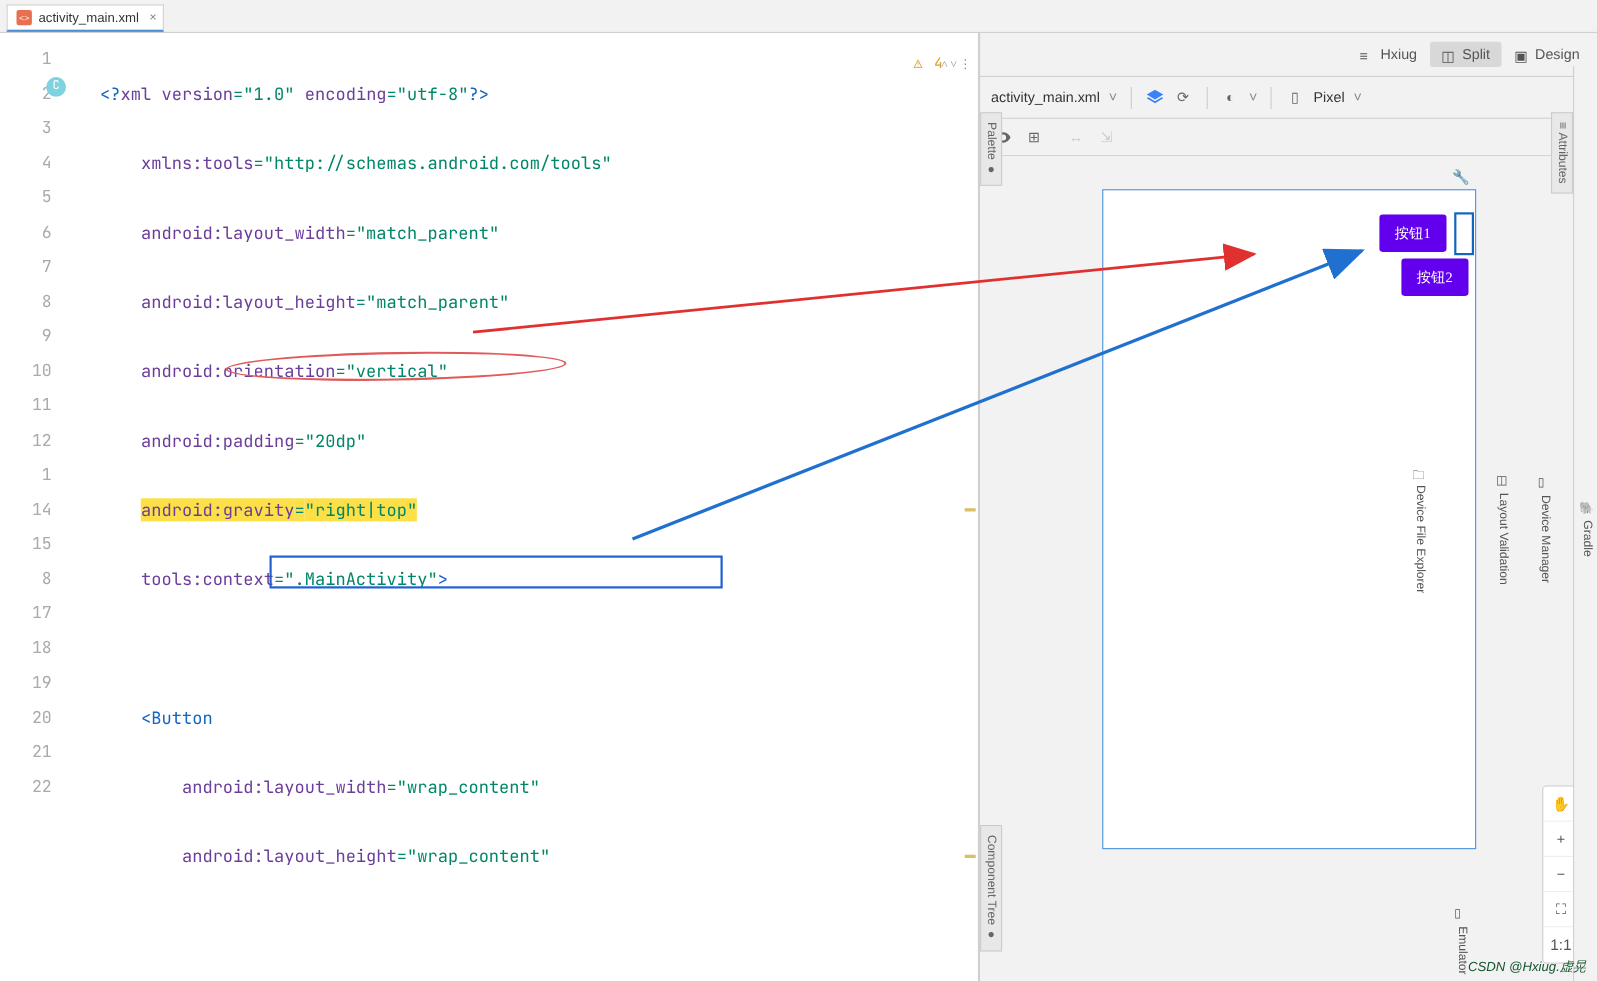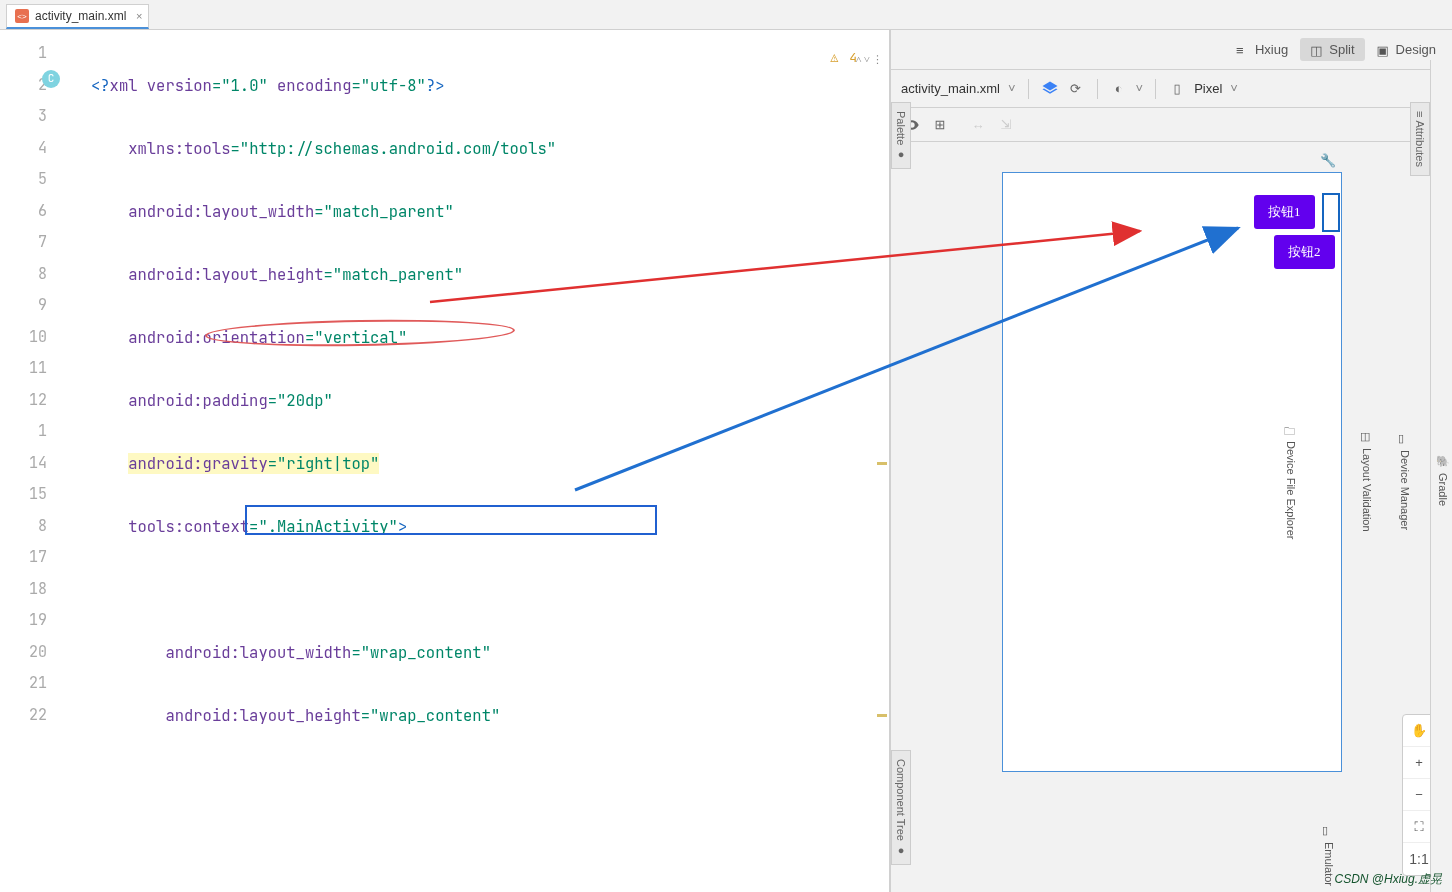--- a/index.html
+++ b/index.html
@@ -12,21 +12,21 @@
 .code-area { flex: 0 0 890px; background: #fff; position: relative; display: flex; border-right: 1px solid #d0d0d0; }
 .gutter { width: 65px; background: #fff; text-align: right; padding-right: 18px; color: #aaa; font-family: "JetBrains Mono","Consolas",monospace; font-size: 15px; line-height: 31.5px; padding-top: 8px; user-select: none; position: relative; }
 .gutter .c-badge { position: absolute; left: 42px; top: 40px; width: 18px; height: 18px; border-radius: 50%; background: #7fd3e0; color: #fff; font-size: 11px; display: flex; align-items: center; justify-content: center; }
 .fold-col { width: 20px; position: relative; }
 .code { flex: 1; font-family: "JetBrains Mono","Consolas",monospace; font-size: 15.5px; line-height: 31.5px; padding: 8px 0 0 6px; white-space: pre; color: #333; position: relative; }
 .code .line { height: 31.5px; position: relative; }
 .warn-strip { position: absolute; right: 2px; width: 10px; height: 3px; background: #d8c06a; }
 .tag { color: #1565c0; }
 .attr { color: #6a3e9a; }
 .str { color: #008668; }
-.hl-y { background: #fef9c3; }
+.hl-y { background: #fde047; }
 .circle-ann { position: absolute; left: 120px; top: 290px; width: 310px; height: 26px; border: 2px solid #e05a5a; border-radius: 50%; transform: rotate(-1deg); pointer-events: none; }
 .rect-ann { position: absolute; left: 160px; top: 475px; width: 412px; height: 30px; border: 2px solid #2060d0; pointer-events: none; }
 .right-panel { flex: 1; background: #f2f2f2; display: flex; flex-direction: column; border-left: 1px solid #d0d0d0; }
 .view-tabs { height: 40px; display: flex; justify-content: flex-end; align-items: center; gap: 2px; padding-right: 6px; border-bottom: 1px solid #d0d0d0; }
 .vtab { padding: 4px 10px; font-size: 13px; display: flex; align-items: center; gap: 5px; color: #555; cursor: pointer; }
 .vtab.active { background: #d8d8d8; border-radius: 3px; }
 .vicon { width: 14px; height: 14px; display: inline-block; }
 .preview-toolbar { height: 38px; display: flex; align-items: center; gap: 8px; padding: 0 10px; border-bottom: 1px solid #d0d0d0; font-size: 13px; }
 .preview-toolbar .sep { width: 1px; height: 20px; background: #ccc; margin: 0 4px; }
 .tb-icon { width: 18px; height: 18px; color: #666; cursor: pointer; display: flex; align-items: center; justify-content: center; }
@@ -95,20 +95,21 @@
     <div class="code">
 <div class="line"><span class="tag">&lt;?</span><span class="attr">xml version</span><span class="str">=</span><span class="str">"1.0"</span><span class="attr"> encoding</span><span class="str">=</span><span class="str">"utf-8"</span><span class="tag">?&gt;</span></div>
 <div class="line"><span>    </span><span class="attr">xmlns:tools</span><span class="str">=</span><span class="str">"http://schemas.android.com/tools"</span></div>
 <div class="line"><span>    </span><span class="attr">android:layout_width</span><span class="str">=</span><span class="str">"match_parent"</span></div>
 <div class="line"><span>    </span><span class="attr">android:layout_height</span><span class="str">=</span><span class="str">"match_parent"</span></div>
 <div class="line"><span>    </span><span class="attr">android:orientation</span><span class="str">=</span><span class="str">"vertical"</span></div>
 <div class="line"><span>    </span><span class="attr">android:padding</span><span class="str">=</span><span class="str">"20dp"</span></div>
 <div class="line"><span>    </span><span class="attr hl-y">android:gravity</span><span class="str hl-y">=</span><span class="str hl-y">"right|top"</span><span class="warn-strip" style="top:14px"></span></div>
 <div class="line"><span>    </span><span class="attr">tools:context</span><span class="str">=</span><span class="str">".MainActivity"</span><span class="tag">&gt;</span></div>
 <div class="line"></div>
+<div class="line"><span class="tag">    &lt;Button</span></div>
 <div class="line"><span>        </span><span class="attr">android:layout_width</span><span class="str">=</span><span class="str">"wrap_content"</span></div>
 <div class="line"><span>        </span><span class="attr">android:layout_height</span><span class="str">=</span><span class="str">"wrap_content"</span><span class="warn-strip" style="top:14px"></span></div>
 <div class="line"></div>
 
 
 
 
 
 
 

